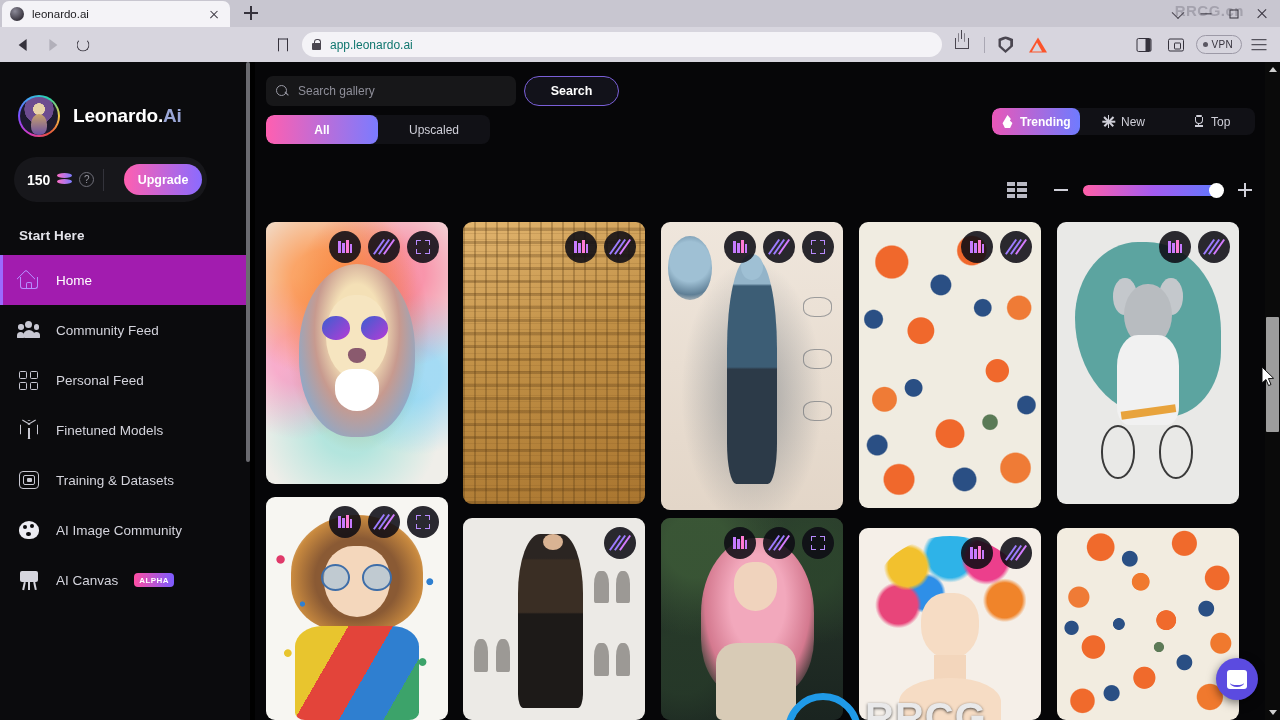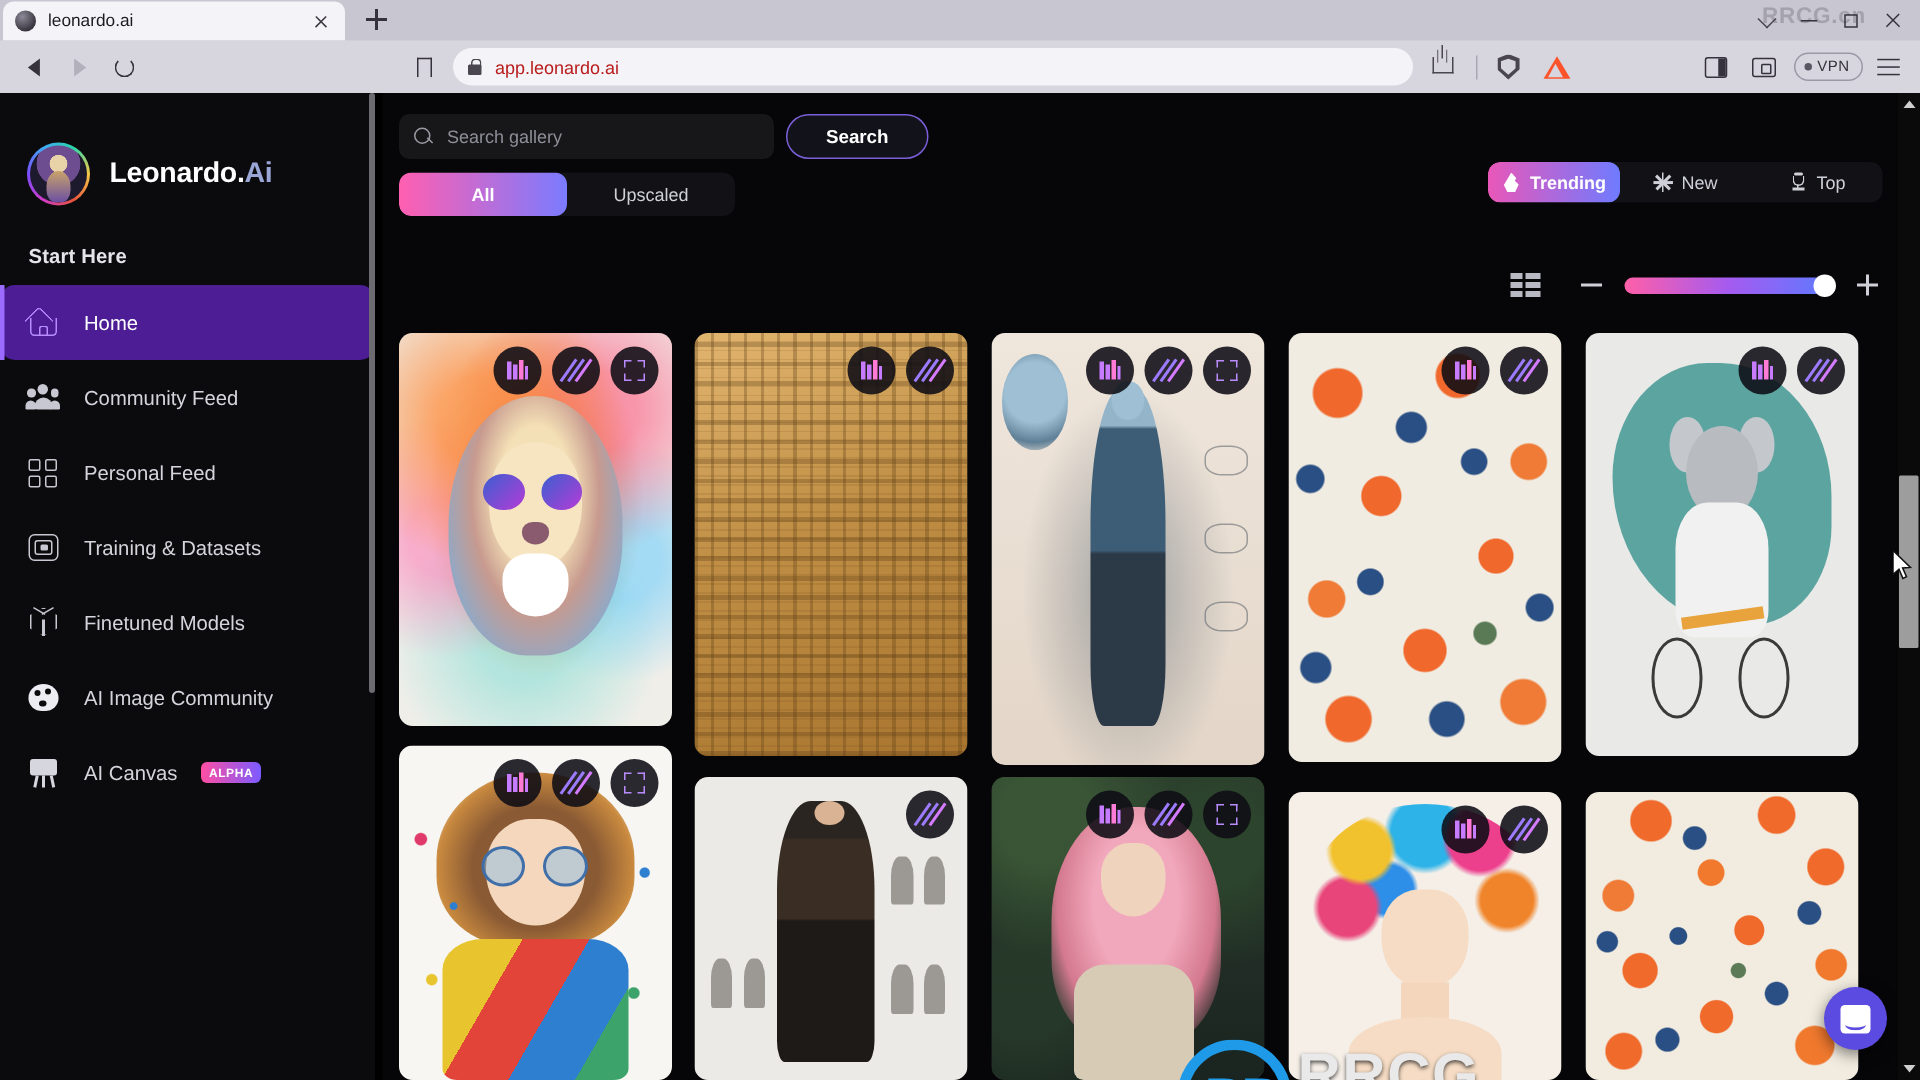--- a/index.html
+++ b/index.html
@@ -74,21 +74,21 @@
 
   #urlbar {
     flex:1; height:25px; margin:0 6px 0 4px; background:#f4f3f7; border-radius:13px;
     display:flex; align-items:center; padding:0 10px; min-width:0;
   }
   #url-lock {
     width:9px; height:11px; position:relative; margin-right:9px; flex:0 0 auto;
   }
   #url-lock::before { content:""; position:absolute; left:0; bottom:0; width:9px; height:7px; background:#4a4650; border-radius:1px; }
   #url-lock::after  { content:""; position:absolute; left:2px; top:0; width:5px; height:5px; border:1.4px solid #4a4650; border-bottom:none; border-radius:3px 3px 0 0; }
-  #url-text { font-size:12px; color:#b91c1c; white-space:nowrap; overflow:hidden; }
+  #url-text { font-size:12px; color:#0f766e; white-space:nowrap; overflow:hidden; }
 
   #nav-right { display:flex; align-items:center; gap:2px; padding-right:6px; flex:0 0 auto; }
   #ic-share .g { position:absolute; left:7px; top:8px; width:14px; height:11px; border:1.3px solid #4a4650; border-top:none; }
   #ic-share .g::after { content:""; position:absolute; left:5px; top:-8px; width:1.3px; height:9px; background:#4a4650; box-shadow:-3px 3px 0 -0.2px #4a4650, 3px 3px 0 -0.2px #4a4650; transform:rotate(0deg); }
   #nav-sep { width:1px; height:16px; background:#a9a7b3; margin:0 4px; }
   #ic-brave .g {
     position:absolute; left:50%; top:50%; transform:translate(-50%,-50%);
     width:15px; height:17px; background:#4a4650;
     clip-path:polygon(50% 0%, 100% 18%, 100% 60%, 50% 100%, 0% 60%, 0% 18%);
   }
@@ -175,21 +175,21 @@
     color:#fff; font-size:12.5px; font-weight:bold; display:flex; align-items:center; justify-content:center;
     cursor:pointer; border:none; font-family:inherit;
   }
 
   .nav-section-title {
     font-size:13.5px; font-weight:bold; color:#e4e4ea; padding:26px 0 12px 19px; letter-spacing:0.1px;
   }
   .nav-item {
     display:flex; align-items:center; gap:16px; height:50px; padding-left:18px; cursor:pointer; position:relative;
   }
-  .nav-item.active { background:#4c1d95;border-radius:10px; }
+  .nav-item.active { background:#a21caf; }
   .nav-item.active::before { content:""; position:absolute; left:0; top:0; width:3px; height:100%; background:#9b6bff; }
   .nav-label { font-size:13.5px; color:#d4d4dc; white-space:nowrap; }
   .nav-item.active .nav-label { color:#fff; }
   .nav-ico { width:22px; height:22px; position:relative; flex:0 0 auto; }
   .badge {
     font-size:8px; font-weight:bold; color:#fff; padding:2.5px 5px; border-radius:4px;
     background:linear-gradient(90deg,#ff4fa3,#7b5bff); letter-spacing:0.4px;
   }
 
   
@@ -600,20 +600,27 @@
 
     <div id="brand">
       <div id="brand-logo">
         <div id="brand-logo-inner"></div>
       </div>
       <div id="brand-name">
         <span>Leonardo.</span><span class="suffix">Ai</span>
       </div>
     </div>
 
+    <div id="credits-bar">
+      <span id="credits-count">150</span>
+      <span id="credits-coin"></span>
+      <span id="credits-help">?</span>
+      <span id="credits-divider"></span>
+      <button id="upgrade-btn">Upgrade</button>
+    </div>
 
     <div class="nav-section-title">Start Here</div>
 
     <div class="nav-item active">
       <span class="nav-ico ico-home">
           <i class="r1"></i>
           <i class="r2"></i>
           <i class="r3"></i>
         </span>
       <span class="nav-label">Home</span>
@@ -632,35 +639,35 @@
     <div class="nav-item">
       <span class="nav-ico ico-grid">
           <span class="g1"></span>
           <span class="g2"></span>
           <span class="g3"></span>
           <span class="g4"></span>
         </span>
       <span class="nav-label">Personal Feed</span>
     </div>
     <div class="nav-item">
-      <span class="nav-ico ico-train">
-          <i class="o"></i>
-          <i class="i"></i>
-          <i class="d"></i>
-        </span>
-      <span class="nav-label">Training &amp; Datasets</span>
-    </div>
-    <div class="nav-item">
       <span class="nav-ico ico-cube">
           <i class="o"></i>
           <i class="l1"></i>
           <i class="l2"></i>
           <i class="l3"></i>
         </span>
       <span class="nav-label">Finetuned Models</span>
+    </div>
+    <div class="nav-item">
+      <span class="nav-ico ico-train">
+          <i class="o"></i>
+          <i class="i"></i>
+          <i class="d"></i>
+        </span>
+      <span class="nav-label">Training &amp; Datasets</span>
     </div>
 
 
     <div class="nav-item">
       <span class="nav-ico ico-palette">
           <i class="o"></i>
           <i class="d1"></i>
           <i class="d2"></i>
           <i class="d3"></i>
         </span>

